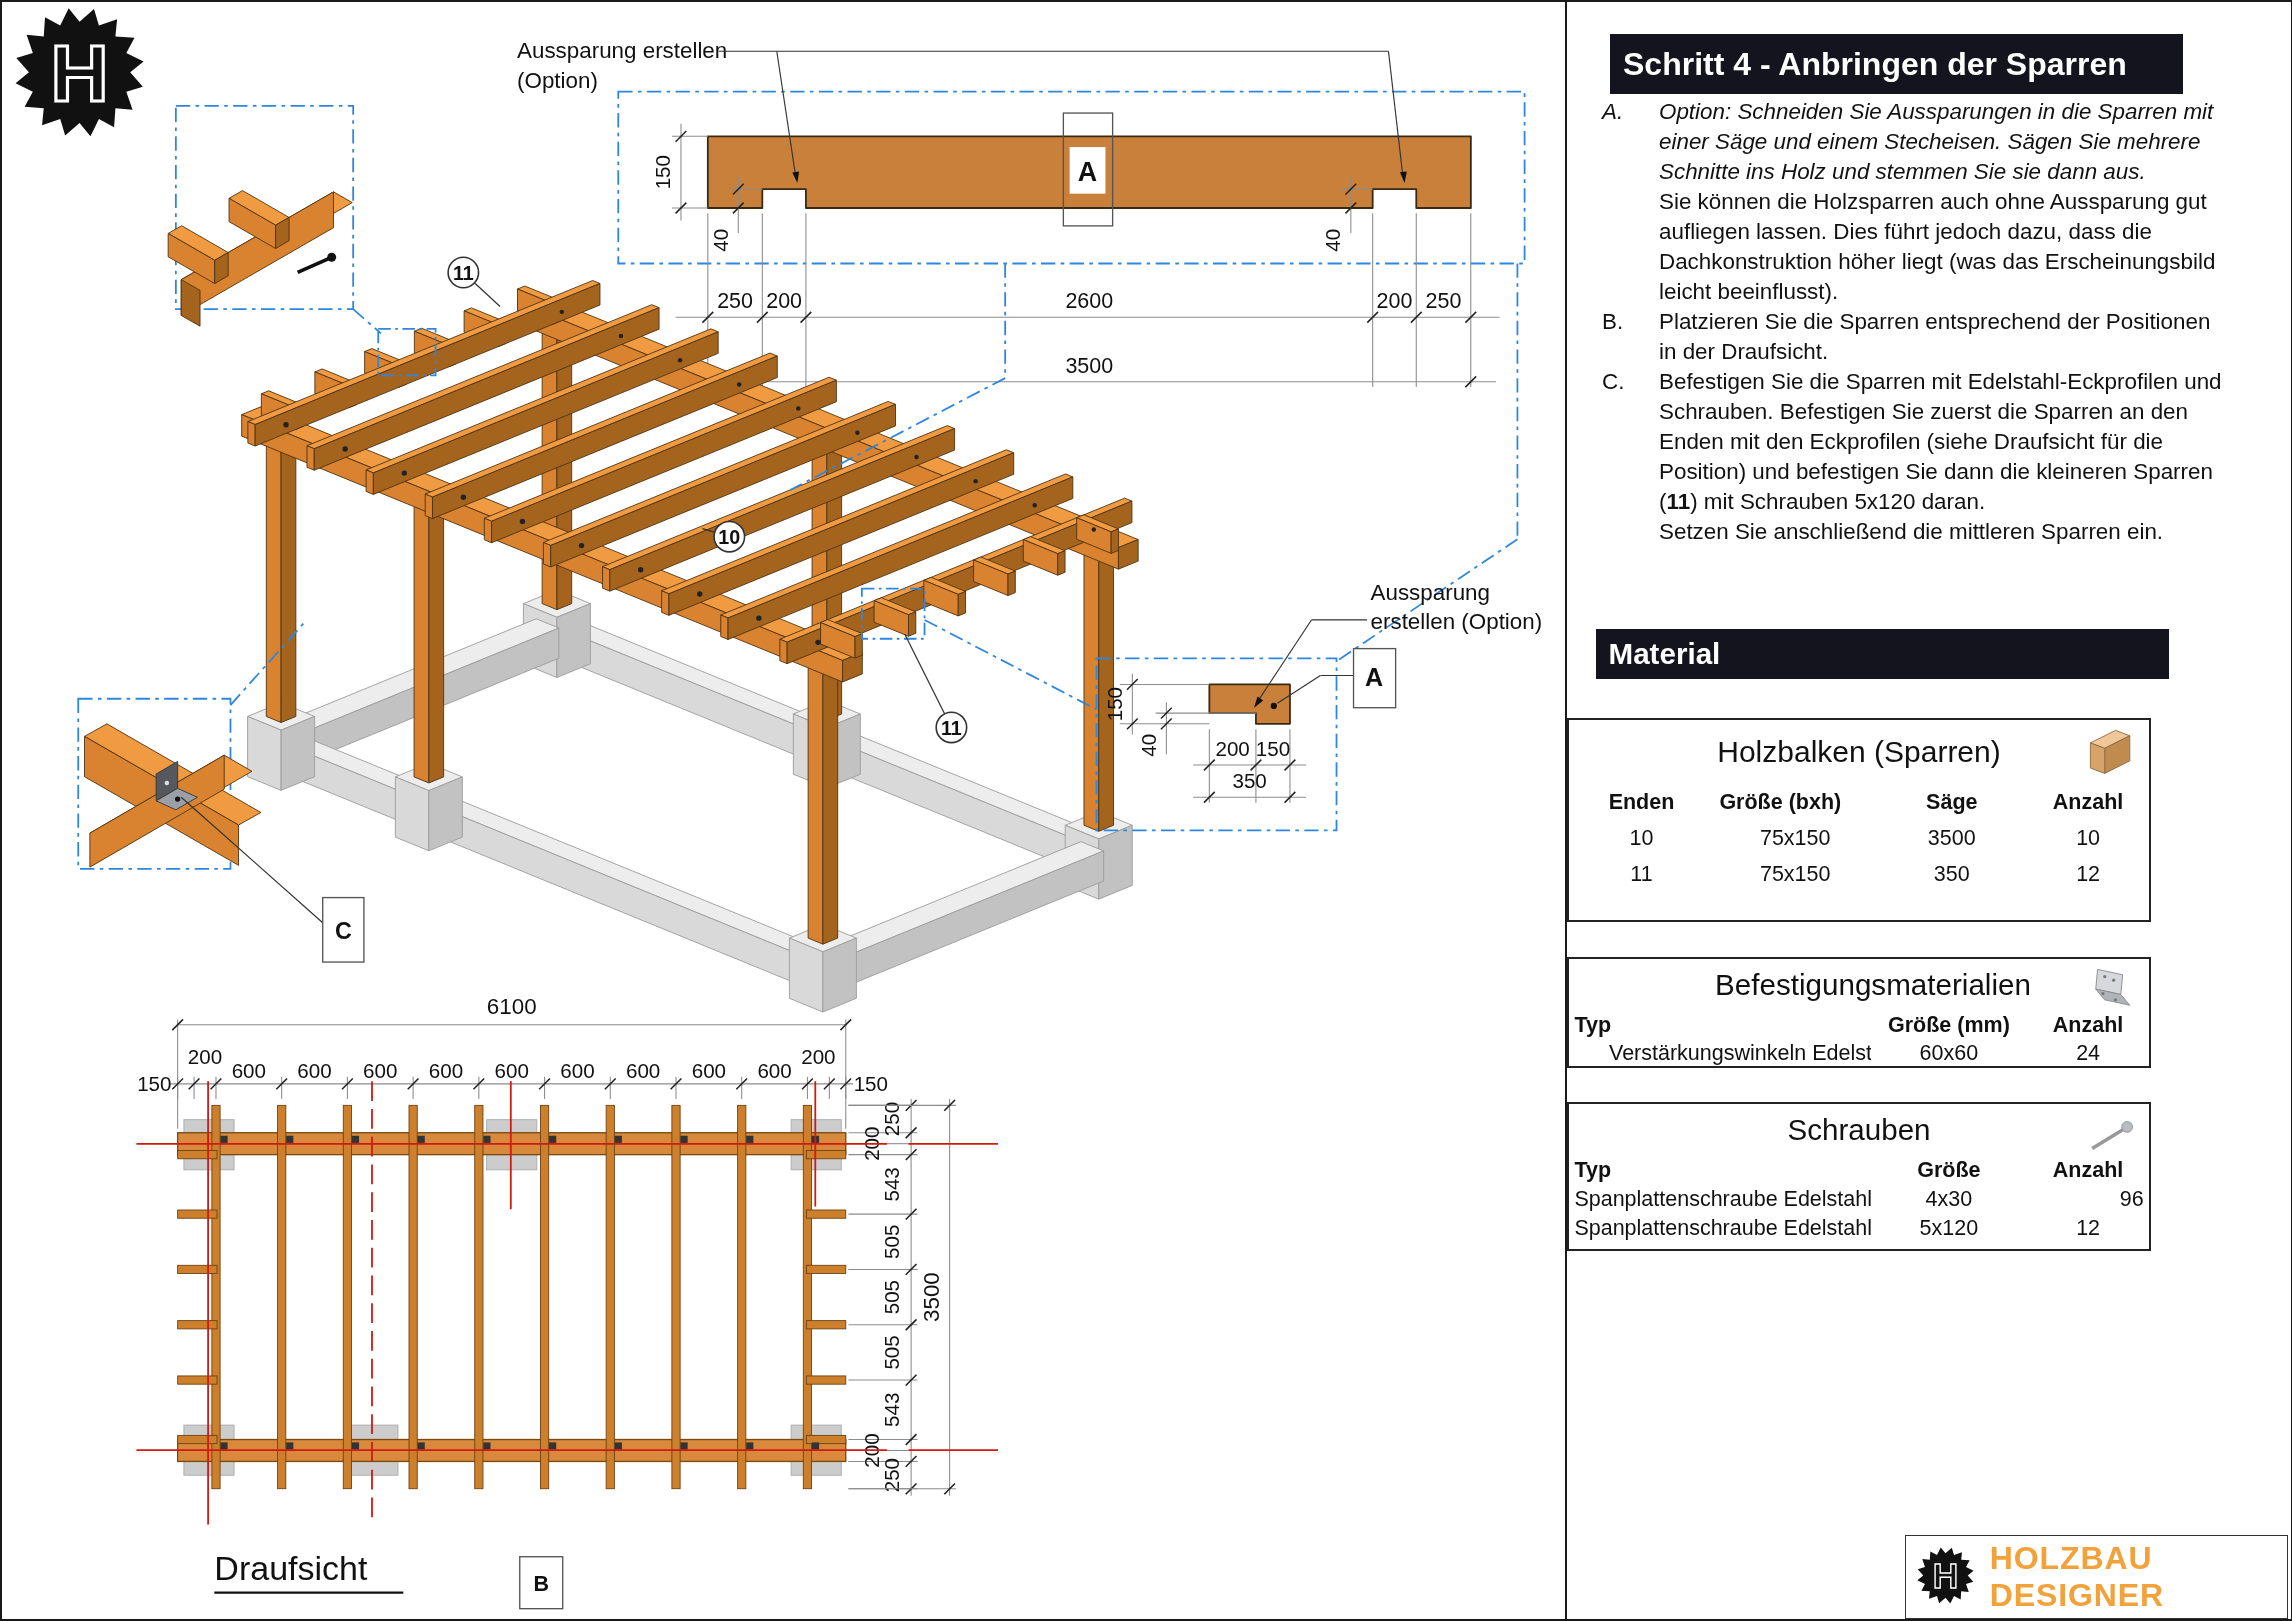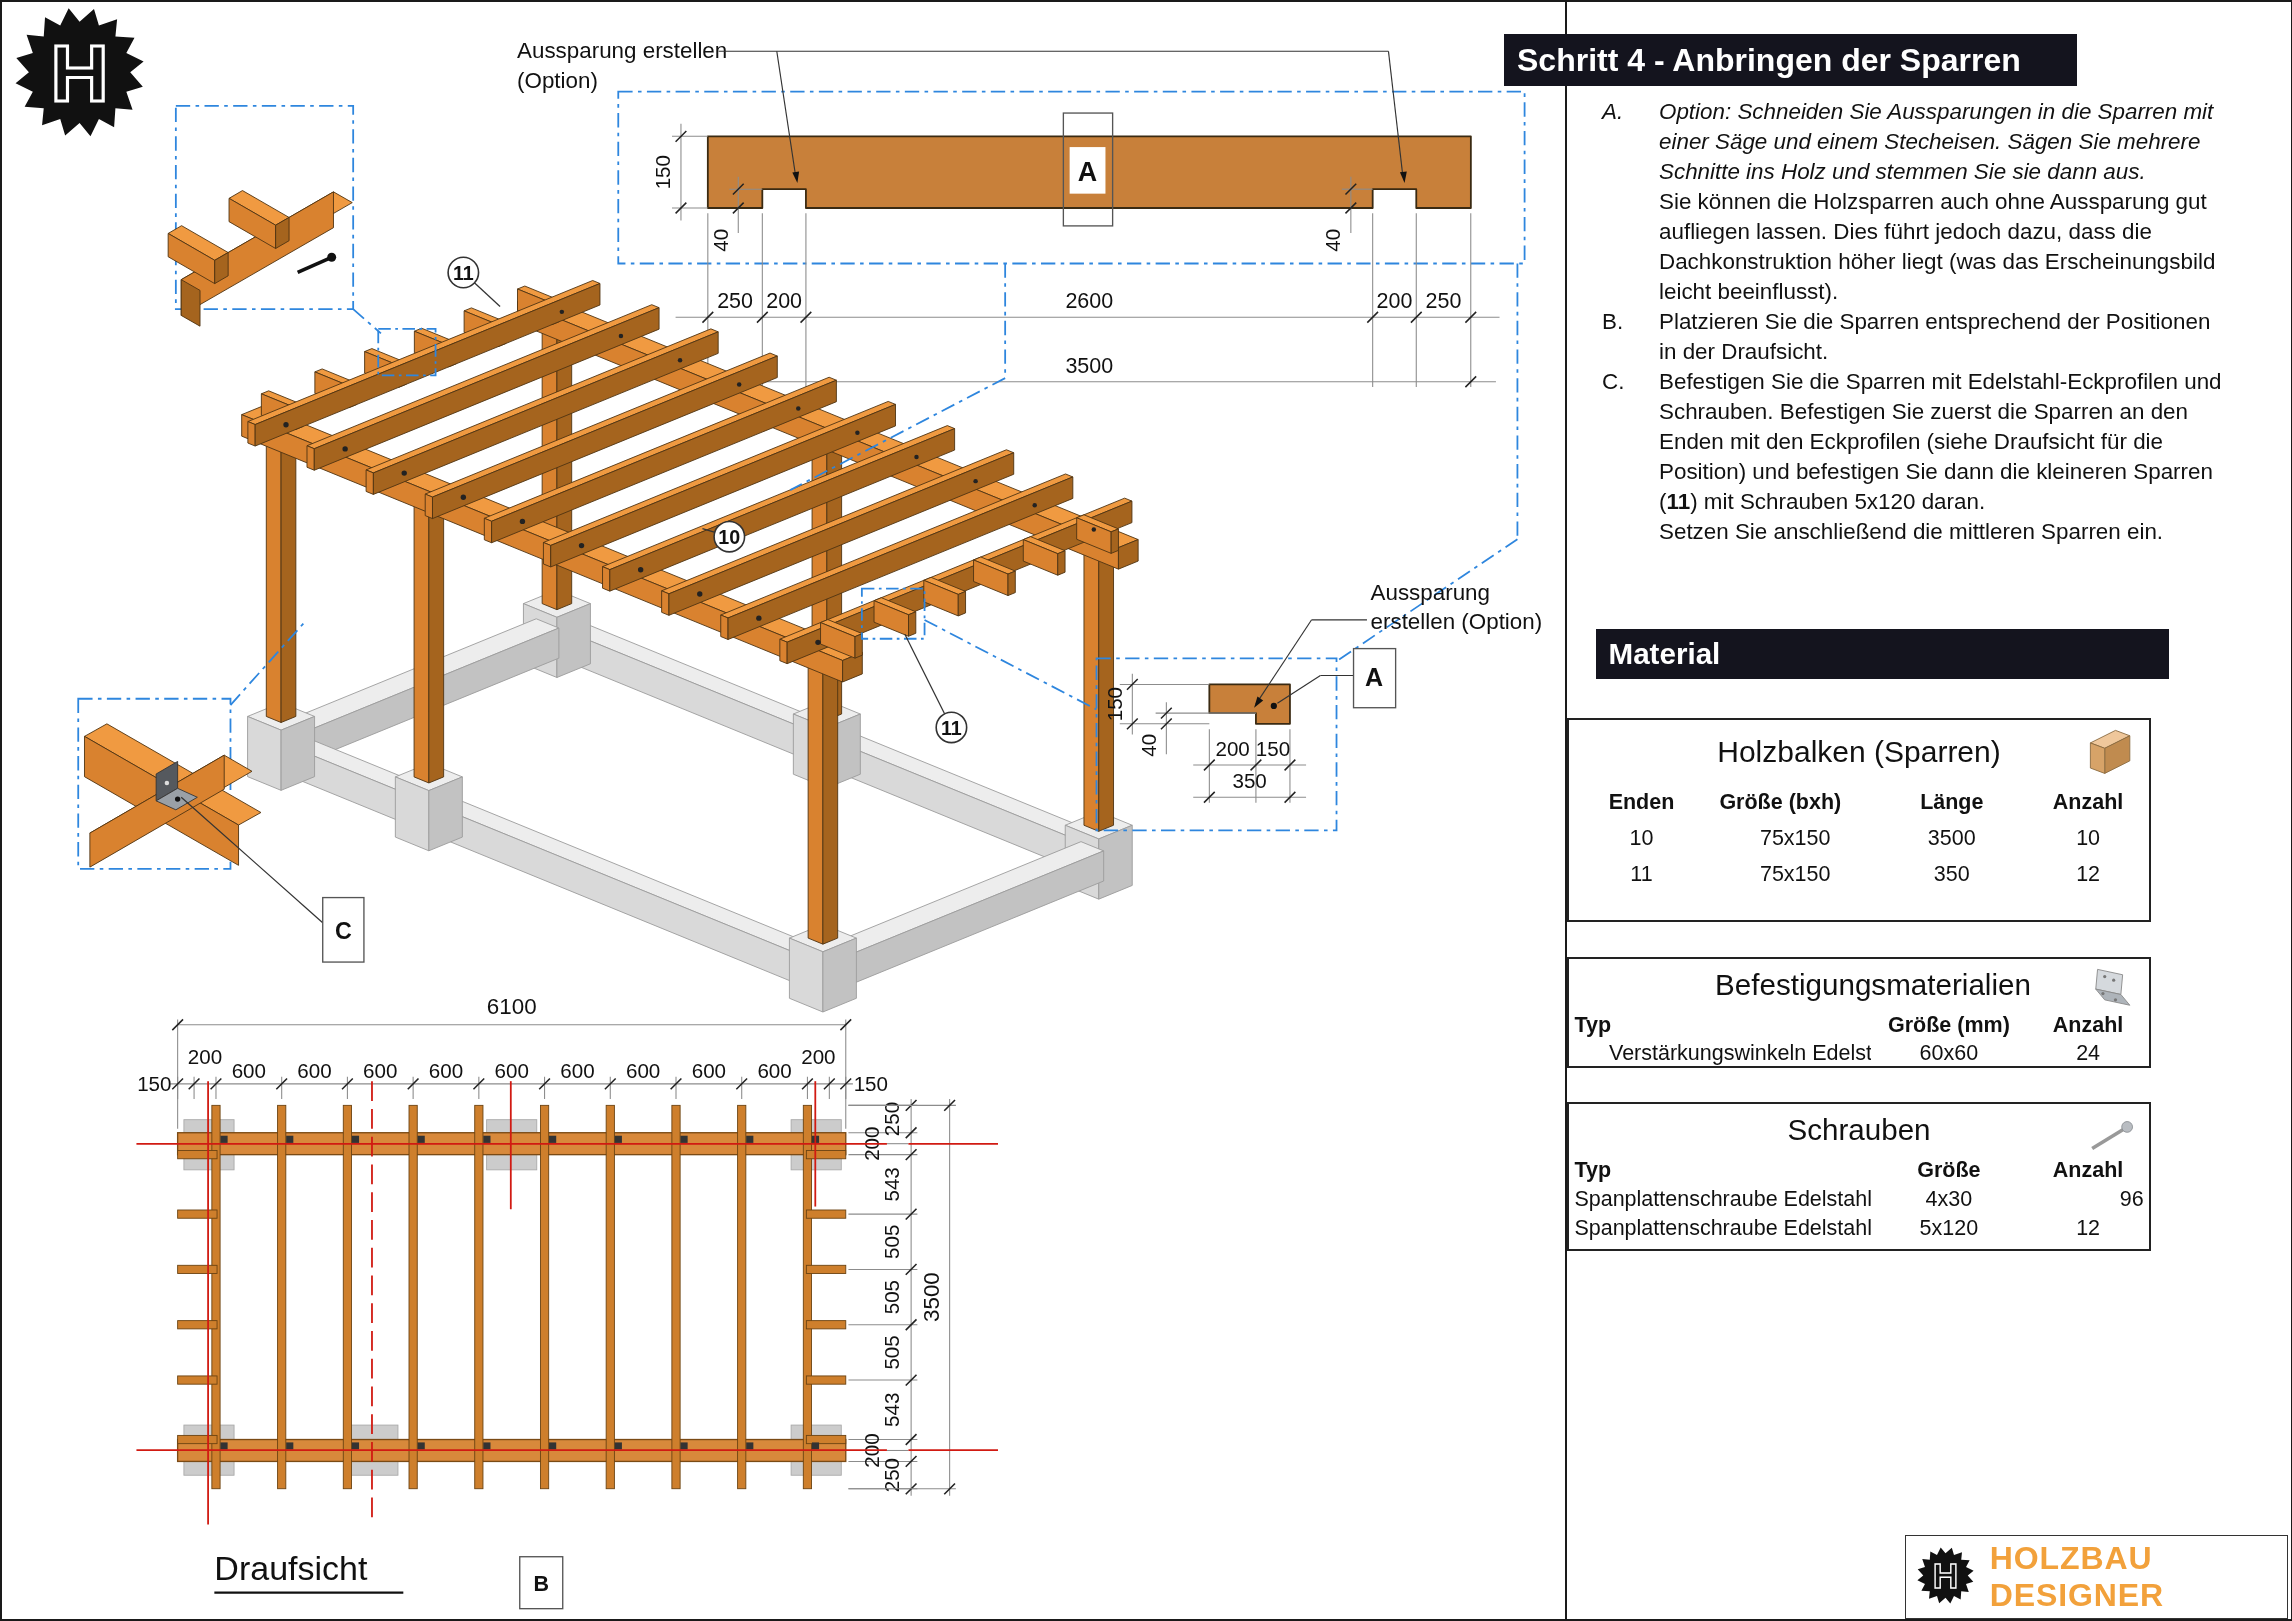--- a/index.html
+++ b/index.html
@@ -4,21 +4,21 @@
 <style>
   html,body{margin:0;padding:0;background:#888;}
   .page{position:relative;width:2293px;height:1621px;background:#fff;
         border:2.7px solid #1a1a1a;box-sizing:border-box;overflow:hidden;
         font-family:"Liberation Sans",sans-serif;color:#111;}
   .abs{position:absolute;}
   #dw{left:0;top:0;}
   .divider{left:1563px;top:0;width:1.8px;height:1621px;background:#1a1a1a;}
   .bar{background:#14141E;color:#fff;font-weight:bold;display:flex;align-items:center;
        padding-left:12.5px;box-sizing:border-box;}
-  #step-title{left:1502px;top:32px;width:573px;height:52px;font-size:32px;padding-left:13px;}
+  #step-title{left:1608px;top:32px;width:573px;height:60px;font-size:32px;padding-left:13px;}
   #material-title{left:1594px;top:627px;width:573px;height:50px;font-size:29.6px;}
   #instructions{left:1600px;top:95px;width:632px;font-size:22.4px;line-height:30px;}
   .instr-item{display:flex;margin:0;}
   .instr-marker{width:57px;flex:0 0 57px;}
   .instr-text{flex:1;white-space:pre-wrap;}
   .it{font-style:italic;}
   .bd{font-weight:bold;}
   .mtable{position:absolute;border:2.7px solid #222;box-sizing:border-box;background:#fff;}
   .mtable .ttl{position:relative;display:flex;align-items:center;justify-content:center;
                font-weight:normal;}
@@ -515,21 +515,21 @@
           <span>Holzbalken (Sparren)</span>
           <span class="ticon"><svg width="52" height="52" viewBox="0 0 58 58">
               <polygon points="6,20 34,6 50,12 22,26" fill="#EFC79B" stroke="#8a6a40"></polygon>
               <polygon points="22,26 50,12 50,40 22,54" fill="#C08B4F" stroke="#8a6a40"></polygon>
               <polygon points="6,20 22,26 22,54 6,48" fill="#D7A368" stroke="#8a6a40"></polygon>
             </svg></span>
         </div>
         <div class="trow" style="height: 36px; font-size: 21.5px; font-weight: bold;">
           <div class="tcell" style="width: 25%; text-align: center;">Enden</div>
           <div class="tcell" style="width: 28%; text-align: left;">Größe (bxh)</div>
-          <div class="tcell" style="width: 26%; text-align: center;">Länge</div>
+          <div class="tcell" style="width: 26%; text-align: center;">Säge</div>
           <div class="tcell" style="width: 21%; text-align: center;">Anzahl</div>
         </div>
         <div class="trow" style="height: 36px; font-size: 21.5px;">
           <div class="tcell" style="width: 25%; text-align: center;">10</div>
           <div class="tcell" style="width: 28%; text-align: center;">75x150</div>
           <div class="tcell" style="width: 26%; text-align: center;">3500</div>
           <div class="tcell" style="width: 21%; text-align: center;">10</div>
         </div>
         <div class="trow" style="height: 36px; font-size: 21.5px;">
           <div class="tcell" style="width: 25%; text-align: center;">11</div>

